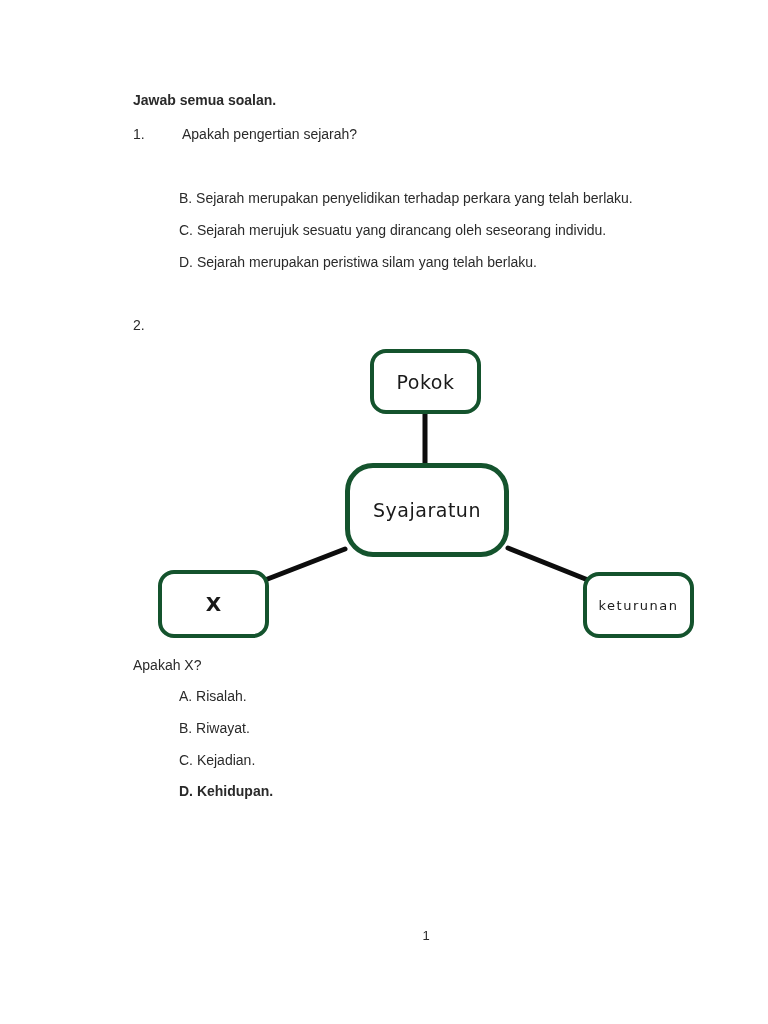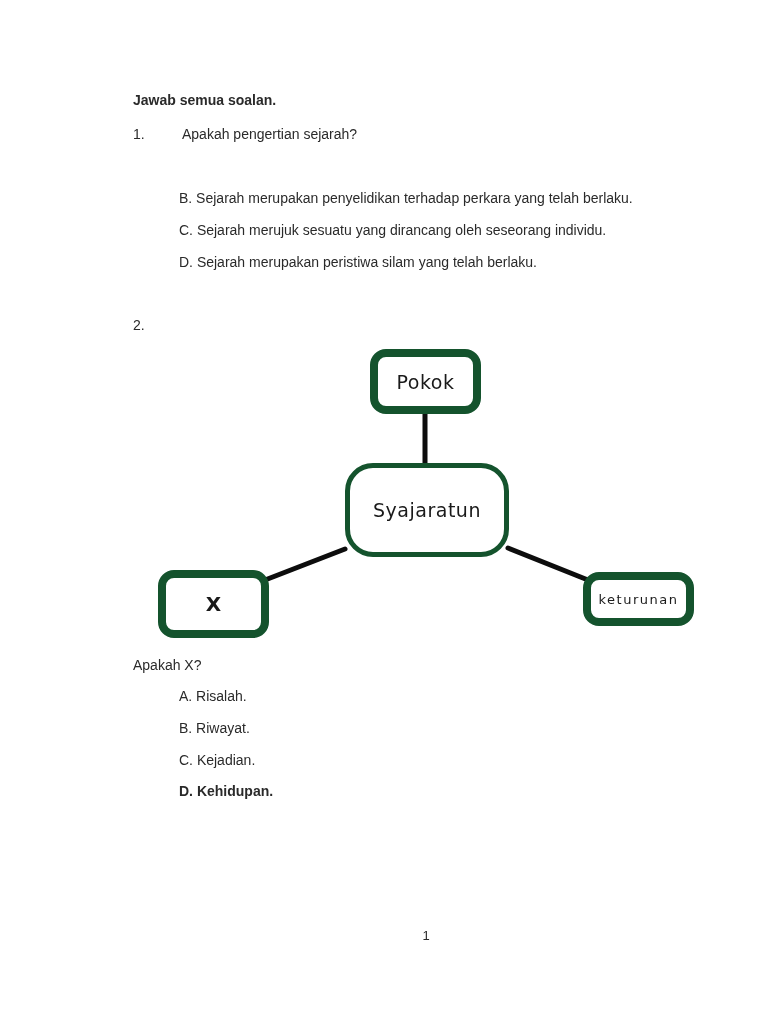--- a/index.html
+++ b/index.html
@@ -34,32 +34,32 @@
   .diagram {
     position: absolute;
     left: 0; top: 340px;
     width: 768px; height: 310px;
   }
   .diagram svg { position: absolute; left: 0; top: 0; }
   .dbox {
     position: absolute;
     box-sizing: border-box;
     background: #ffffff;
-    border: 8px solid #14532d;
+    border: 4px solid #14532d;
     border-radius: 16px;
     display: flex;
     align-items: center;
     justify-content: center;
     font-family: "DejaVu Sans", sans-serif;
     color: #1a1a1a;
   }
   .dbox-pokok     { left: 328px; top: 9px;   width: 111px; height: 65px; font-size: 19px; letter-spacing: 0.5px; }
   .dbox-center    { left: 303px; top: 123px; width: 164px; height: 94px; border-width: 5px; border-radius: 28px; font-size: 19px; letter-spacing: 0.5px; }
   .dbox-x         { left: 116px; top: 230px; width: 111px; height: 68px; font-size: 20px; font-weight: bold; }
-  .dbox-keturunan { left: 541px; top: 232px; width: 111px; height: 54px; font-size: 13px; letter-spacing: 1.5px; }
+  .dbox-keturunan { left: 541px; top: 232px; width: 111px; height: 66px; font-size: 13px; letter-spacing: 1.5px; }
 </style>
 </head>
 <body>
 
 <div class="page">
 
   <div class="abs heading">Jawab semua soalan.</div>
 
   <div class="abs qnum1">1.</div>
   <div class="abs qtext1">Apakah pengertian sejarah?</div>

